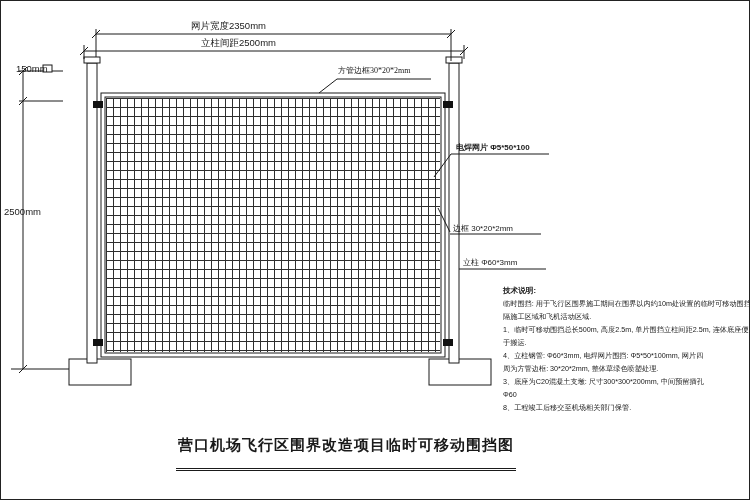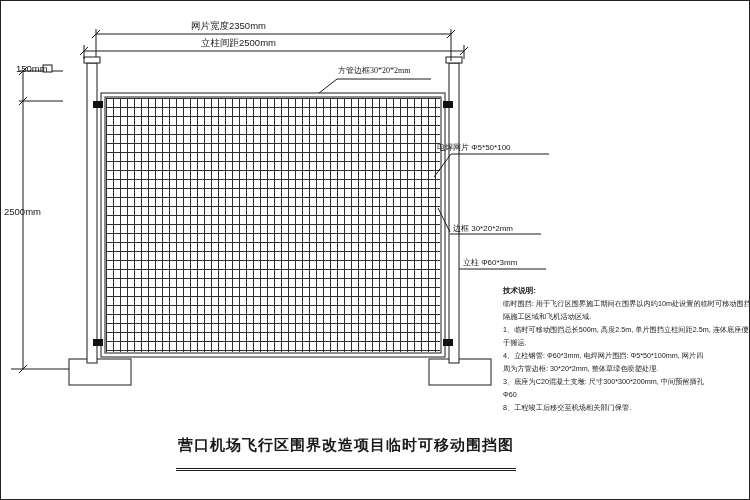--- a/index.html
+++ b/index.html
@@ -104,21 +104,21 @@
         </g>
     </g>
   </svg>
 
   <div class="lbl dimlbl center" style="left:190px;top:19px;width:170px;">网片宽度2350mm</div>
   <div class="lbl dimlbl center" style="left:200px;top:36px;width:170px;">立柱间距2500mm</div>
   <div class="lbl dimlbl" style="left:15px;top:62px;">150mm</div>
   <div class="lbl dimlbl" style="left:3px;top:205px;">2500mm</div>
 
   <div class="lbl calllbl" style="left:337px;top:64px;font-family:Liberation Serif, serif;">方管边框30*20*2mm</div>
-  <div class="lbl calllbl" style="left:436px;top:141px;">电焊网片 Φ5*50*100</div>
+  <div class="lbl calllbl" style="left:455px;top:141px;font-weight:bold;">电焊网片 Φ5*50*100</div>
   <div class="lbl calllbl" style="left:452px;top:222px;">边框 30*20*2mm</div>
   <div class="lbl calllbl" style="left:462px;top:256px;">立柱 Φ60*3mm</div>
 
 
   <div class="tech-notes">
     <div class="t">技术说明:</div>
     <div>临时围挡: 用于飞行区围界施工期间在围界以内约10m处设置的临时可移动围挡设施, 用来分</div>
     <div>隔施工区域和飞机活动区域.</div>
     <div>1、临时可移动围挡总长500m, 高度2.5m, 单片围挡立柱间距2.5m, 连体底座便</div>
     <div>于搬运.</div>

